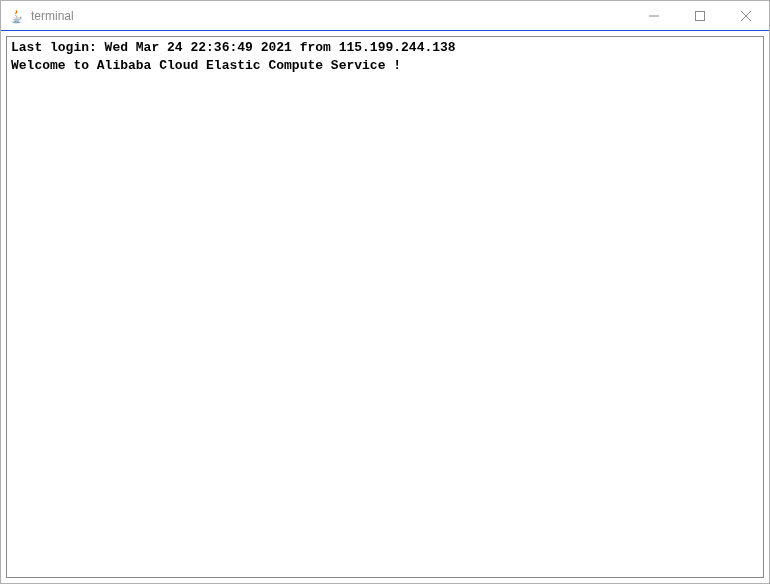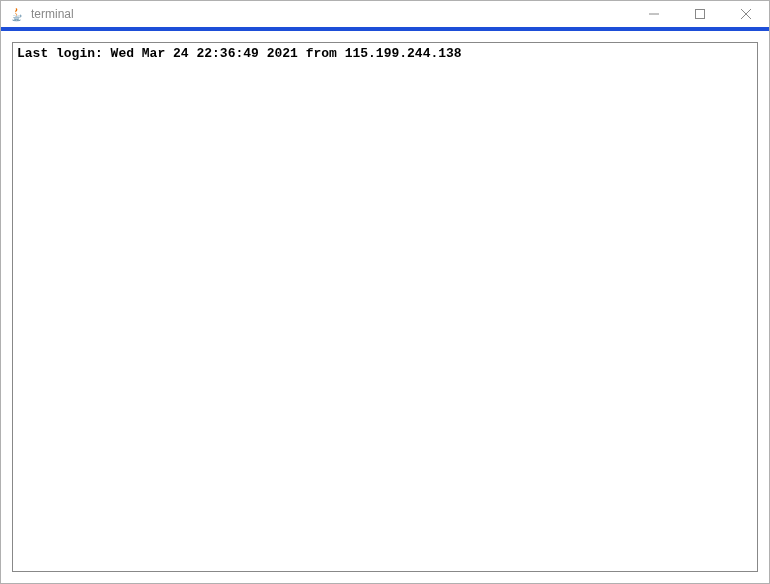--- a/index.html
+++ b/index.html
@@ -21,21 +21,21 @@
       display: flex;
       flex-direction: column;
       background: #fff;
     }
     .titlebar {
       height: 30px;
       background: #ffffff;
       display: flex;
       align-items: center;
       padding: 0 0 0 8px;
-      border-bottom: 4px solid #1d4ed8;
+      border-bottom: 1px solid #1d4ed8;
       color: #888;
       font-size: 12px;
     }
     .titlebar .icon {
       width: 16px;
       height: 16px;
       margin-right: 6px;
       display: flex;
       align-items: center;
       justify-content: center;
@@ -60,21 +60,21 @@
       color: #555;
       cursor: default;
     }
     .titlebar .ctrl svg {
       stroke: #888;
       stroke-width: 1;
       fill: none;
     }
     .content {
       flex: 1;
-      margin: 11px;
+      margin: 5px;
       border: 1px solid #888;
       background: #fff;
       padding: 2px 4px;
       font-family: "SimSun", "NSimSun", "Courier New", monospace;
       font-size: 13px;
       font-weight: bold;
       color: #000;
       white-space: pre-wrap;
       line-height: 1.4;
       overflow: hidden;
@@ -116,14 +116,14 @@
           </svg>
       </div>
       <div class="ctrl">
         <svg width="10" height="10" viewBox="0 0 10 10">
             <line x1="0" y1="0" x2="10" y2="10"></line>
             <line x1="10" y1="0" x2="0" y2="10"></line>
           </svg>
       </div>
     </div>
   </div>
-  <div class="content"><span class="terminal-line">Last login: Wed Mar 24 22:36:49 2021 from 115.199.244.138</span><span class="terminal-line"></span><span class="terminal-line"></span></div>
+  <div class="content"><span class="terminal-line">Last login: Wed Mar 24 22:36:49 2021 from 115.199.244.138</span><span class="terminal-line"></span><span class="terminal-line">Welcome to Alibaba Cloud Elastic Compute Service !</span><span class="terminal-line"></span></div>
 </div>
 
 </body></html>

